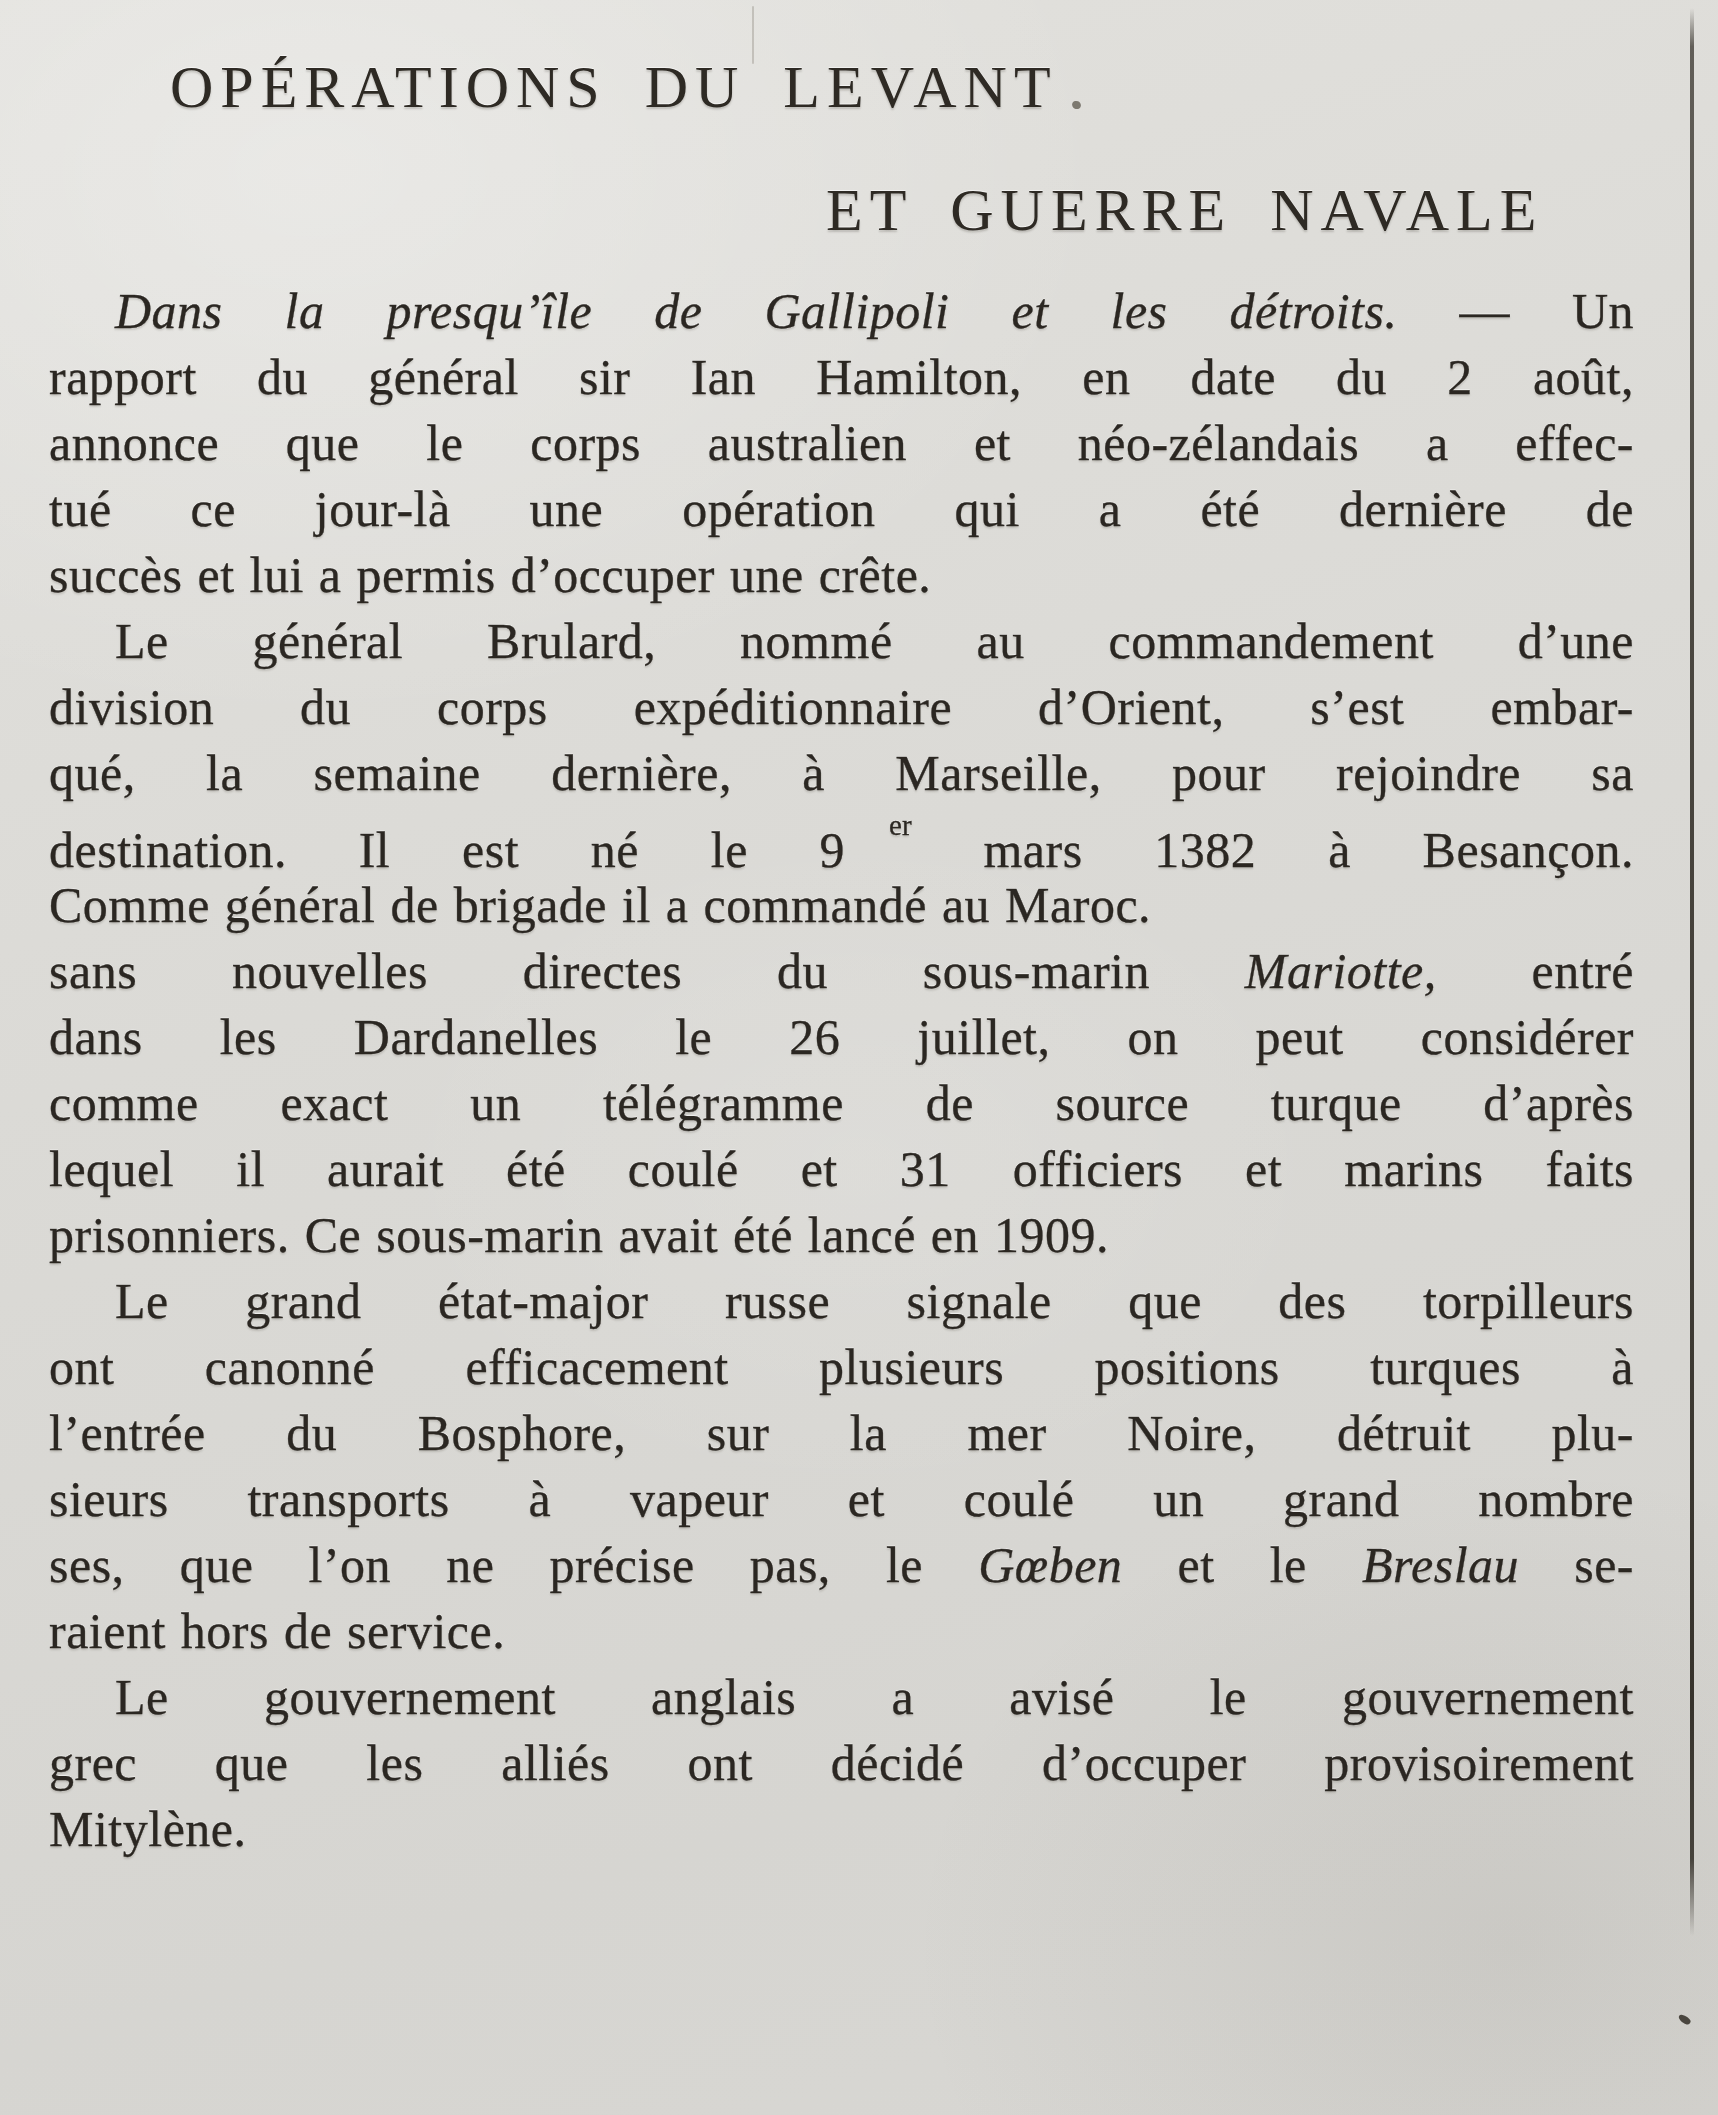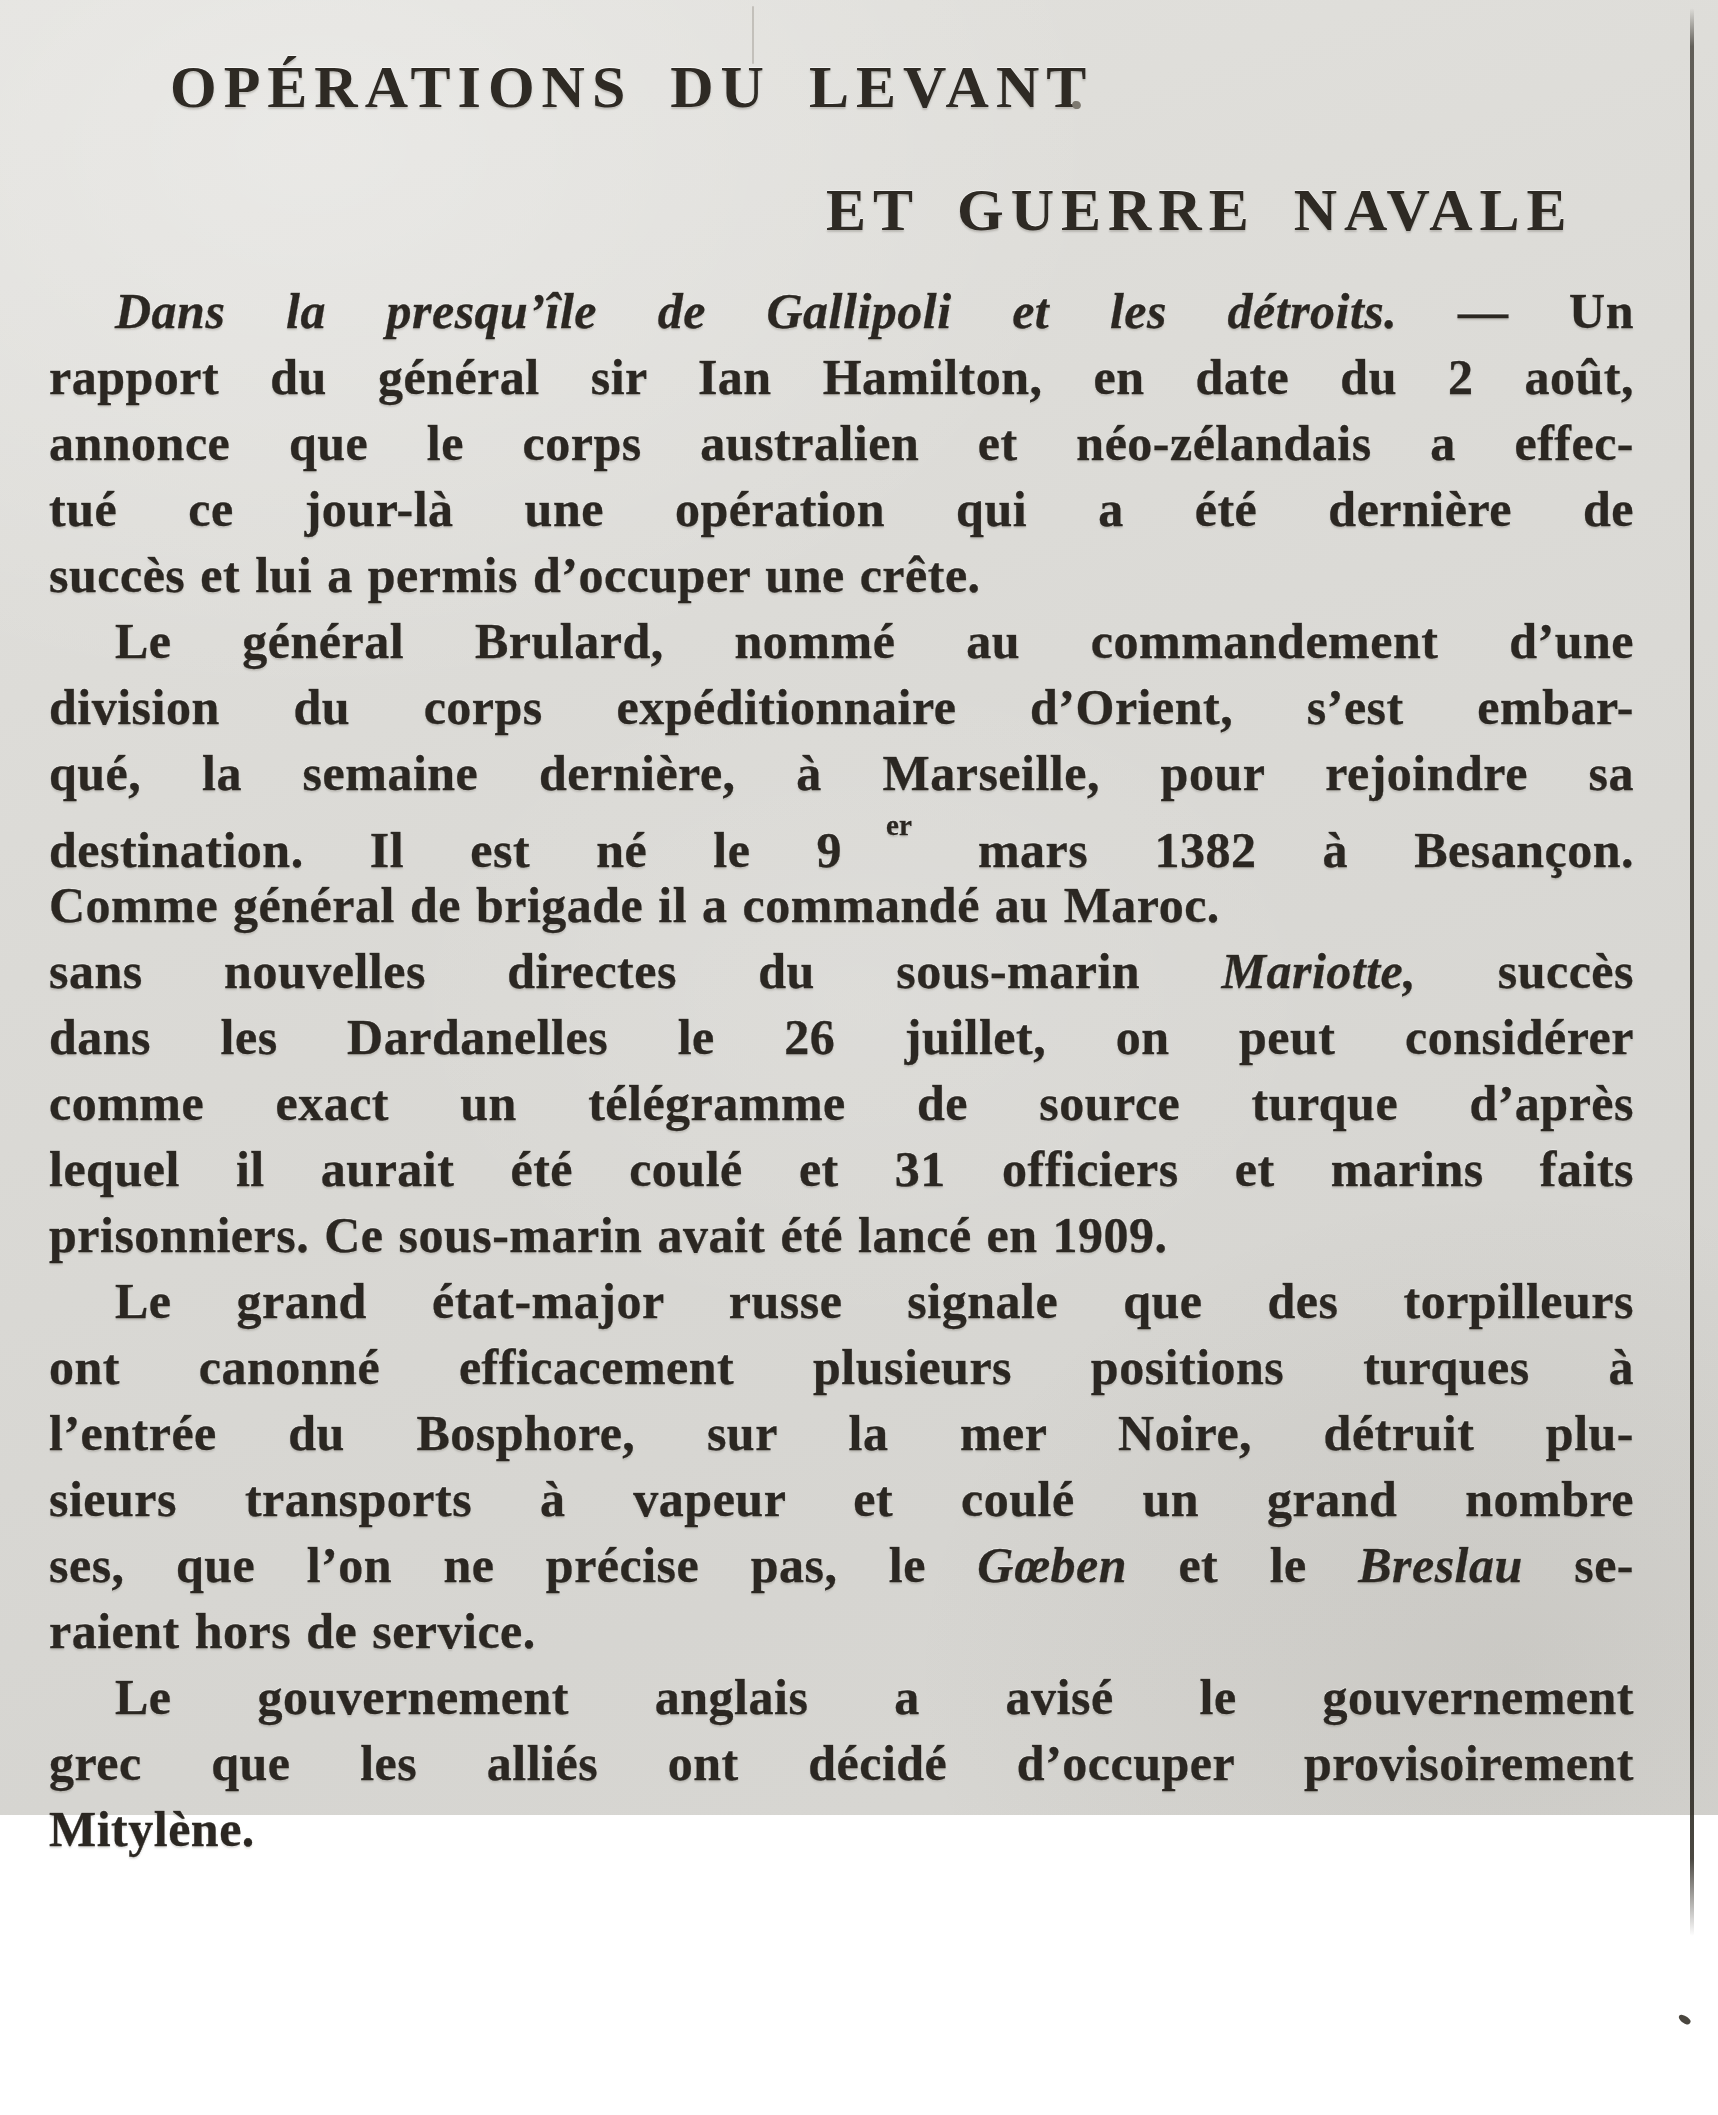--- a/index.html
+++ b/index.html
@@ -3,28 +3,27 @@
 <meta charset="utf-8">
 <style>
   html, body {
     margin: 0; padding: 0;
     width: 1718px; height: 2115px;
     overflow: hidden;
     font-family: "Liberation Serif", "DejaVu Serif", serif;
   }
   .page {
     position: relative;
-    width: 1718px; height: 1815px;
+    width: 1718px; height: 2115px;
     background:
       radial-gradient(1300px 900px at 18% 8%, rgba(255,255,255,0.30), rgba(255,255,255,0) 62%),
       radial-gradient(1000px 800px at 88% 92%, rgba(88,83,73,0.10), rgba(0,0,0,0) 60%),
       radial-gradient(700px 500px at 50% 55%, rgba(255,255,255,0.10), rgba(255,255,255,0) 70%),
       linear-gradient(163deg, #e2e1dd 0%, #dbdad6 42%, #d6d5d1 78%, #d8d7d3 100%);
     color: #2b2722;
-    font-weight: bold;
   }
   .headline {
     position: absolute;
     font-size: 60px;
     line-height: 64px;
     letter-spacing: 7px;
     word-spacing: 16px;
     color: #2e2a24;
     text-shadow: 0 -1px 0 rgba(255,255,255,0.55), 0 2px 2px rgba(55,50,40,0.22);
     white-space: nowrap;
@@ -110,21 +109,21 @@
         <div class="line last"><span>succès et lui a permis d’occuper une crête.</span></div>
       </div>
       <div class="para">
         <div class="line first"><span>Le général Brulard, nommé au commandement d’une</span></div>
         <div class="line"><span>division du corps expéditionnaire d’Orient, s’est embar-</span></div>
         <div class="line"><span>qué, la semaine dernière, à Marseille, pour rejoindre sa</span></div>
         <div class="line"><span>destination. Il est né le 9</span><sup class="ord">er</sup><span> mars 1382 à Besançon.</span></div>
         <div class="line last"><span>Comme général de brigade il a commandé au Maroc.</span></div>
       </div>
       <div class="para">
-        <div class="line"><span>sans nouvelles directes du sous-marin </span><span class="it">Mariotte,</span><span> succès</span></div>
+        <div class="line"><span>sans nouvelles directes du sous-marin </span><span class="it">Mariotte,</span><span> entré</span></div>
         <div class="line"><span>dans les Dardanelles le 26 juillet, on peut considérer</span></div>
         <div class="line"><span>comme exact un télégramme de source turque d’après</span></div>
         <div class="line"><span>lequel il aurait été coulé et 31 officiers et marins faits</span></div>
         <div class="line last"><span>prisonniers. Ce sous-marin avait été lancé en 1909.</span></div>
       </div>
       <div class="para">
         <div class="line first"><span>Le grand état-major russe signale que des torpilleurs</span></div>
         <div class="line"><span>ont canonné efficacement plusieurs positions turques à</span></div>
         <div class="line"><span>l’entrée du Bosphore, sur la mer Noire, détruit plu-</span></div>
         <div class="line"><span>sieurs transports à vapeur et coulé un grand nombre</span></div>

